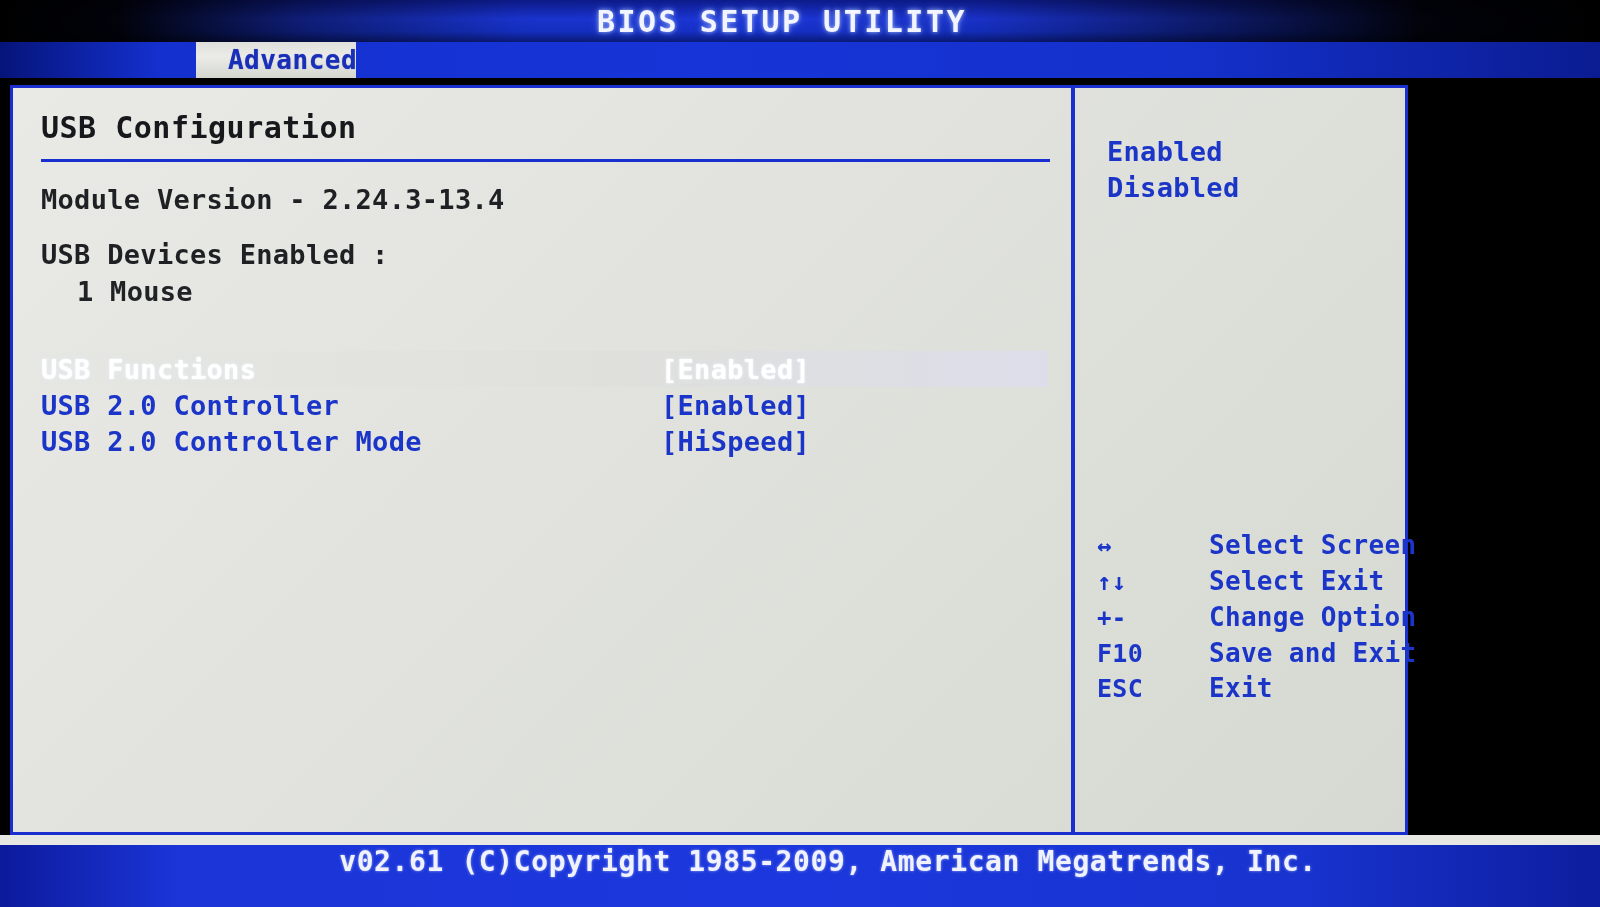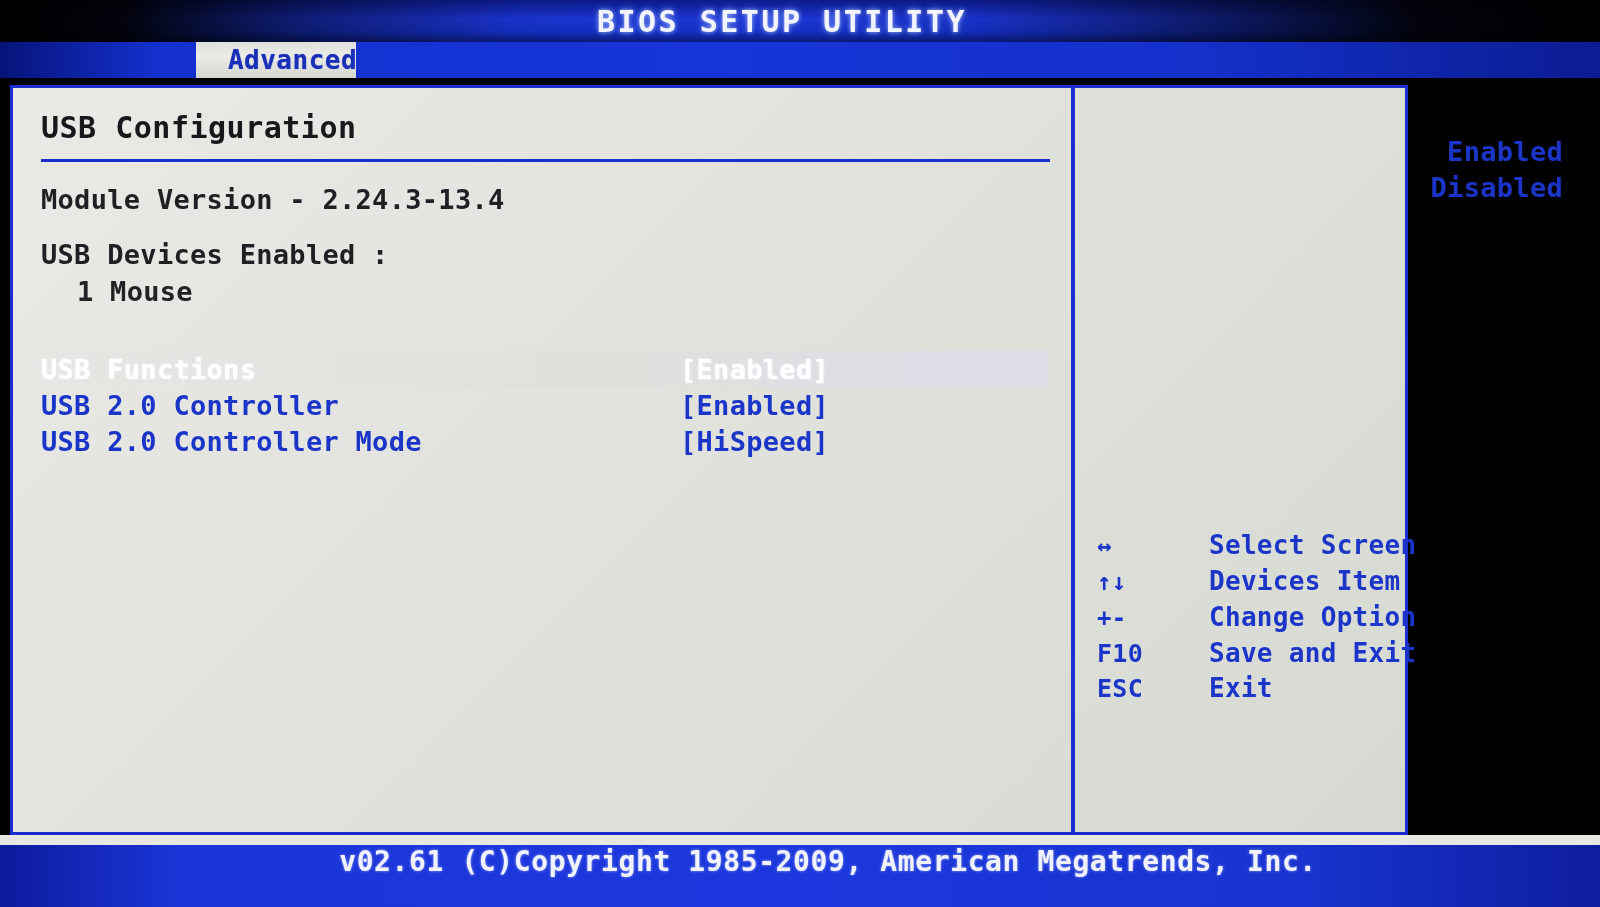--- a/index.html
+++ b/index.html
@@ -141,21 +141,20 @@
     margin-right: 20px;
   }
   .setting-row {
     display: flex;
     align-items: center;
     height: 36px;
     color: #1b35c8;
     font-size: 27px;
     font-weight: bold;
     letter-spacing: 0.3px;
-    gap: 19px;
   }
   .setting-row .s-label { width: 620px; }
   .setting-row .s-value { }
   .setting-row.selected {
     background: linear-gradient(to right, #e6e7e3 0%, #dfe0dc 60%, #dcdde9 100%);
     color: #ffffff;
     text-shadow: 0 0 2px rgba(255,255,255,0.9), 0 0 6px rgba(230,235,255,0.55);
   }
 
   
@@ -191,21 +190,20 @@
     font-weight: bold;
     letter-spacing: 1.5px;
   }
   #options-list { margin-top: 28px; padding-left: 10px; }
   .option-item {
     color: #1b35c8;
     font-size: 27px;
     font-weight: bold;
     letter-spacing: 0.3px;
     line-height: 36px;
-    text-align: right;
   }
 
   #legend {
     position: absolute;
     left: 22px;
     top: 440px;
     width: 470px;
   }
   .legend-row {
     display: flex;
@@ -313,21 +311,21 @@
 
       <div id="legend">
 
         <div class="legend-row">
           <span class="lg-key glyph">↔</span>
           <span class="lg-desc">Select Screen</span>
         </div>
 
         <div class="legend-row">
           <span class="lg-key glyph">↑↓</span>
-          <span class="lg-desc">Devices Item</span>
+          <span class="lg-desc">Select Exit</span>
         </div>
 
         <div class="legend-row">
           <span class="lg-key glyph">+-</span>
           <span class="lg-desc">Change Option</span>
         </div>
 
 
         <div class="legend-row">
           <span class="lg-key">F10</span>

